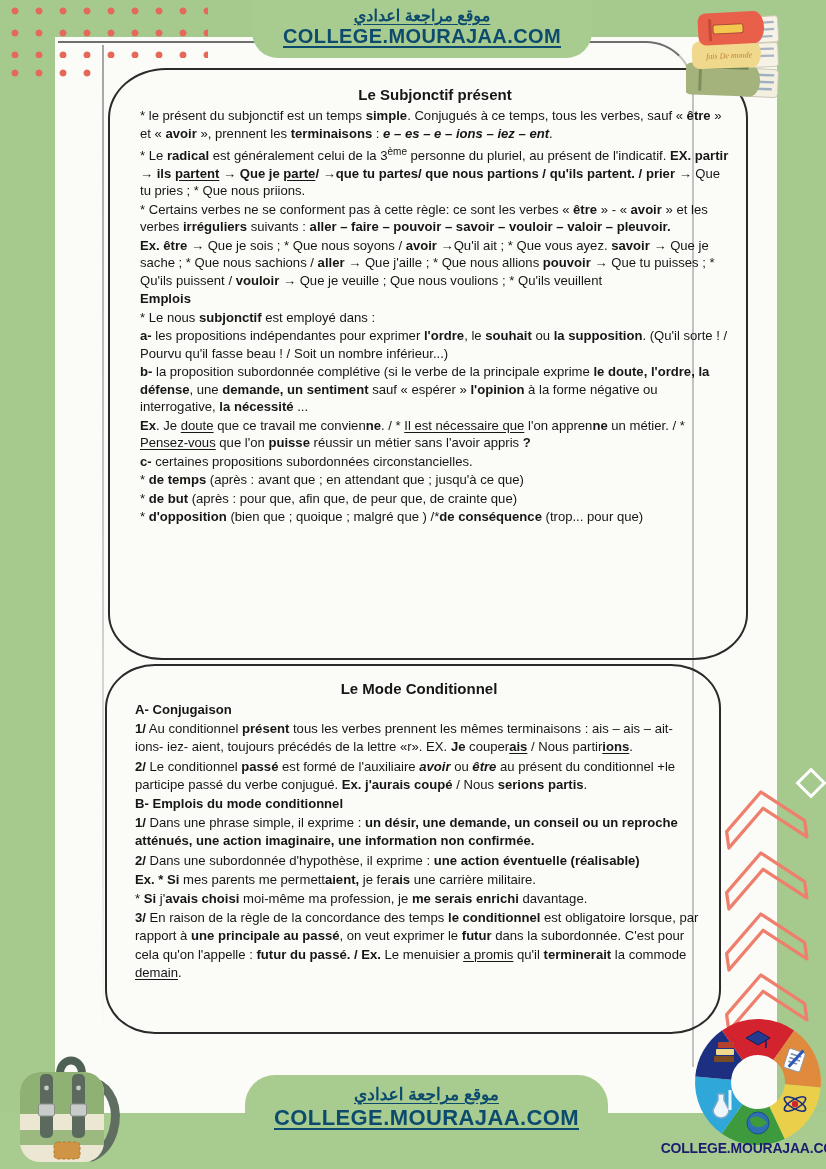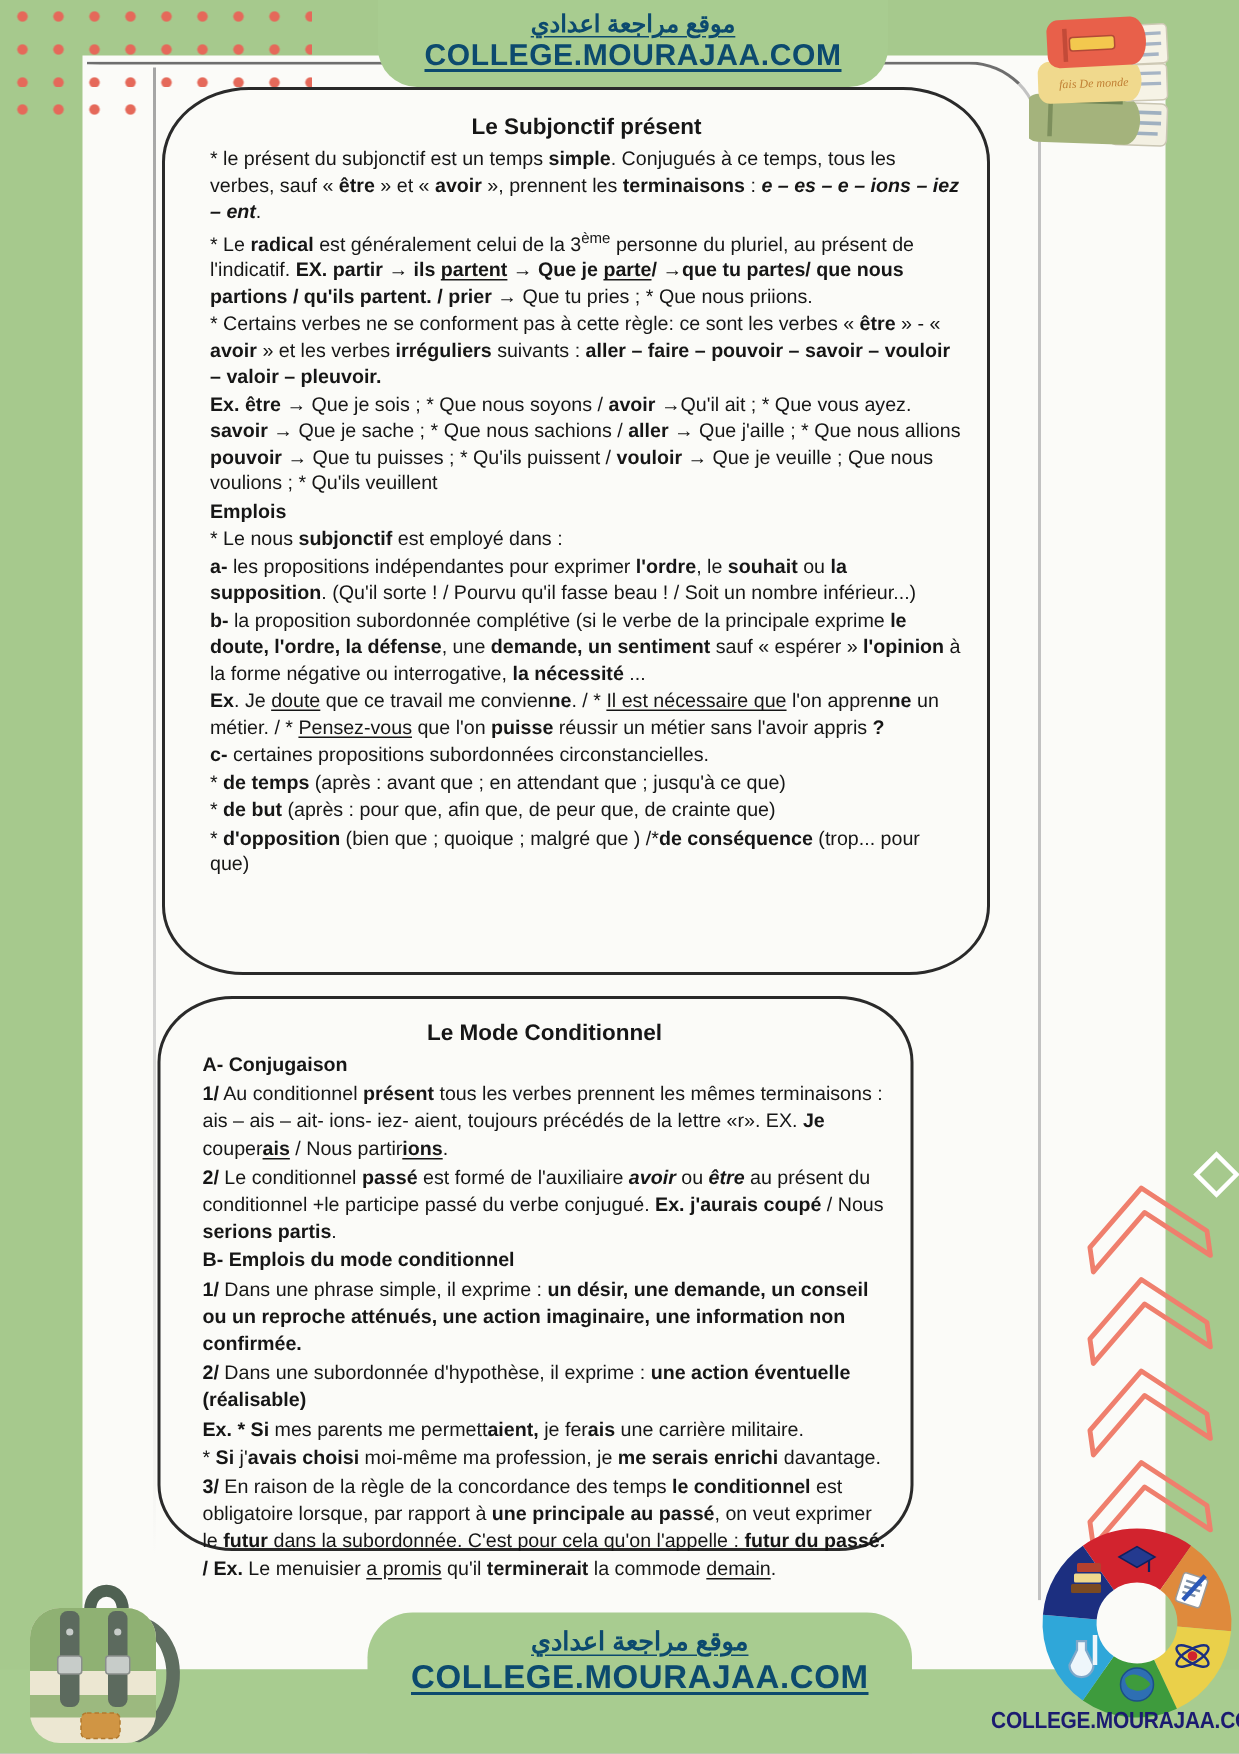--- a/index.html
+++ b/index.html
@@ -9,23 +9,23 @@
   
   .page{position:absolute;left:55px;top:37px;width:722px;height:1076px;background:#fbfbf8;}
   .scan-frame{position:absolute;left:3px;top:4px;width:634px;height:1024px;
               border-top:2.5px solid #565656;border-right:2px solid #b9b9b9;
               border-top-right-radius:48px;opacity:.85;pointer-events:none;}
   .scan-vline{position:absolute;left:47px;top:8px;width:2px;height:992px;
               background:linear-gradient(#8f8f8f,#cfcfcf 70%,rgba(207,207,207,0));opacity:.8;}
 
   
   .gbox{position:absolute;border:2.2px solid #2a2a2a;background:transparent;color:#161616;}
-  .box1{left:53px;top:21px;width:552px;height:592px;border-radius:58px 58px 54px 54px / 50px 50px 46px 46px;
+  .box1{left:53px;top:31px;width:640px;height:592px;border-radius:58px 58px 54px 54px / 50px 50px 46px 46px;
         padding:16px 16px 0 30px;box-sizing:border-box;}
-  .box2{left:50px;top:627px;width:504px;height:370px;border-radius:50px/44px;
+  .box2{left:50px;top:627px;width:616px;height:370px;border-radius:50px/44px;
         padding:14px 16px 0 28px;box-sizing:border-box;}
   .gtitle{margin:0 0 4px;text-align:center;font-size:15px;font-weight:bold;}
   .gbody{font-size:13.1px;line-height:17.5px;}
   .box2 .gbody{line-height:18.2px;}
   .para{margin:0 0 1px;}
   .b{font-weight:bold;}
   .u{text-decoration:underline;text-underline-offset:2px;}
   .i{font-style:italic;}
   .sup{vertical-align:super;font-size:10px;}
 

